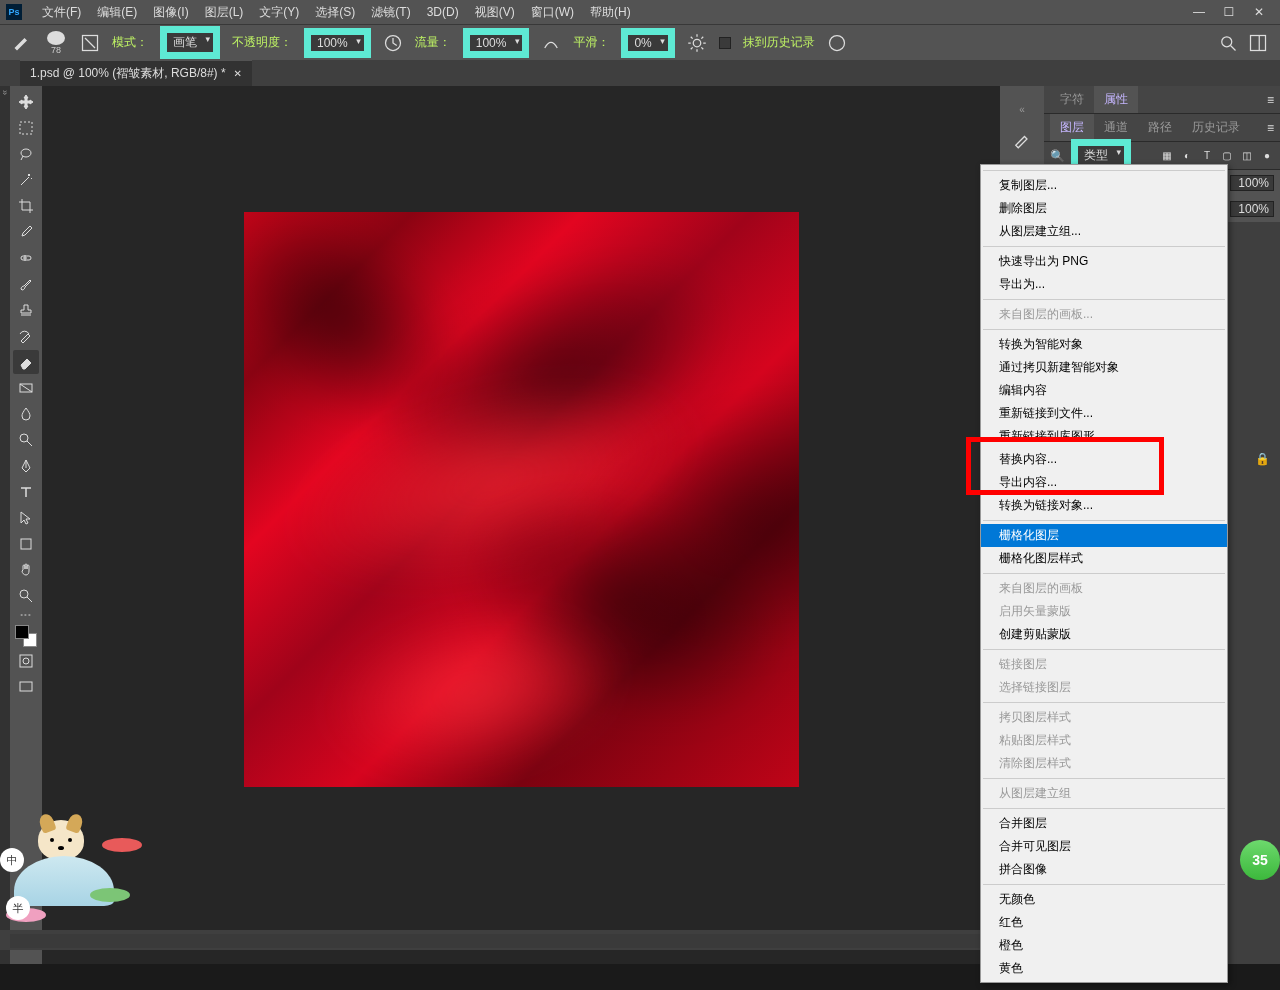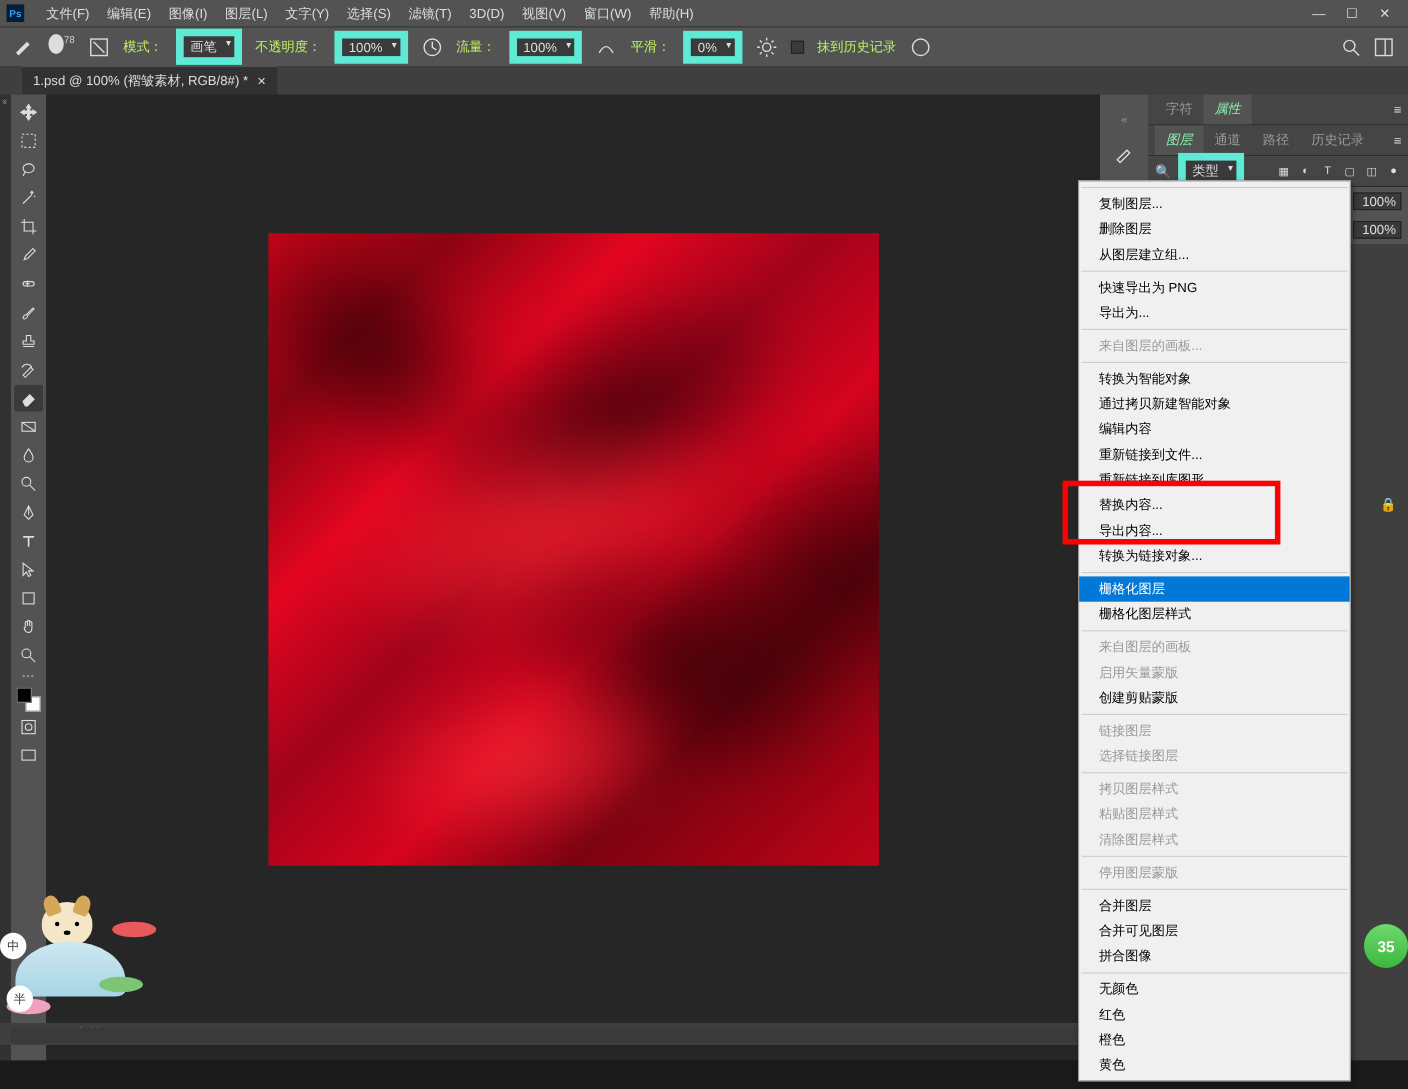--- a/index.html
+++ b/index.html
@@ -3,21 +3,21 @@
 <meta charset="utf-8">
 <style>
 * { margin: 0; padding: 0; box-sizing: border-box; font-family: "Microsoft YaHei", Arial, sans-serif; font-size: 12px; color: #ddd; user-select: none; }
 body { background: #323232; width: 1280px; height: 990px; overflow: hidden; position: relative; }
 .titlebar { height: 24px; background: #535353; display: flex; align-items: center; padding: 0 6px; }
 .ps-icon { width: 16px; height: 16px; background: #001e36; color: #31a8ff; display: flex; align-items: center; justify-content: center; font-size: 9px; font-weight: bold; margin-right: 12px; }
 .menu-item { padding: 0 8px; cursor: pointer; }
 .win-controls { margin-left: auto; display: flex; gap: 12px; padding-right: 6px; }
 .win-btn { width: 18px; height: 14px; display: flex; align-items: center; justify-content: center; cursor: pointer; }
 .optbar { height: 36px; background: #535353; border-top: 1px solid #383838; display: flex; align-items: center; padding: 0 12px; gap: 12px; }
-.brush-preview { width: 24px; height: 24px; position: relative; display: flex; align-items: flex-start; }
+.brush-preview { width: 24px; height: 24px; position: relative; display: flex; flex-direction: column; align-items: center; }
 .brush-circle { width: 18px; height: 18px; background: #ddd; border-radius: 50%; }
 .brush-size { font-size: 9px; color: #ccc; }
 .opt-label { color: #bef264; }
 .opt-select { background: #3a3a3a; border: 7px solid #5eead4; padding: 1px 16px 1px 6px; color: #ddd; position: relative; }
 .opt-select::after { content: "▾"; position: absolute; right: 3px; font-size: 9px; }
 .opt-check { width: 12px; height: 12px; border: 1px solid #222; background: #3a3a3a; }
 .opt-icon { width: 20px; height: 20px; display: flex; align-items: center; justify-content: center; }
 .tab-bar { height: 26px; background: #3f3f3f; display: flex; align-items: flex-end; padding-left: 20px; }
 .doc-tab { background: #323232; padding: 4px 10px; border-top: 1px solid #535353; display: flex; align-items: center; gap: 8px; color: #bbb; }
 .tab-close { font-size: 10px; cursor: pointer; }
@@ -38,21 +38,21 @@
 .f1 { width: 380px; height: 200px; background: radial-gradient(ellipse, rgba(0,0,0,0.5), transparent 70%); top: 60px; left: 120px; transform: rotate(-25deg); }
 .f2 { width: 420px; height: 180px; background: radial-gradient(ellipse, rgba(255,40,50,0.7), transparent 70%); top: 180px; left: 40px; transform: rotate(-15deg); }
 .f3 { width: 350px; height: 220px; background: radial-gradient(ellipse, rgba(0,0,0,0.55), transparent 70%); top: 280px; left: 200px; transform: rotate(20deg); }
 .f4 { width: 300px; height: 160px; background: radial-gradient(ellipse, rgba(255,50,60,0.6), transparent 70%); top: 400px; left: 80px; transform: rotate(-10deg); }
 .f5 { width: 280px; height: 180px; background: radial-gradient(ellipse, rgba(0,0,0,0.5), transparent 70%); top: 20px; left: -40px; transform: rotate(40deg); }
 .f6 { width: 260px; height: 380px; background: radial-gradient(ellipse, rgba(0,0,0,0.45), transparent 70%); top: 120px; left: 380px; transform: rotate(75deg); }
 .right-gutter { width: 44px; background: #535353; display: flex; flex-direction: column; align-items: center; padding-top: 18px; gap: 14px; }
 .right-panel { width: 236px; background: #535353; display: flex; flex-direction: column; }
 .panel-tabs { height: 28px; background: #454545; display: flex; align-items: center; padding: 0 6px; border-bottom: 1px solid #2a2a2a; }
 .panel-tab { padding: 5px 10px; color: #999; cursor: pointer; }
-.panel-tab.active { background: #535353; color: #86efac; font-style: italic; }
+.panel-tab.active { background: #535353; color: #c4b5fd; }
 .panel-menu { margin-left: auto; cursor: pointer; }
 .layers-filter { height: 28px; background: #454545; display: flex; align-items: center; padding: 0 6px; gap: 6px; border-bottom: 1px solid #2a2a2a; }
 .filter-icons { margin-left: auto; display: flex; gap: 6px; }
 .filter-icons span { width: 14px; height: 14px; display: inline-flex; align-items: center; justify-content: center; font-size: 10px; }
 .layers-opacity { height: 26px; display: flex; align-items: center; justify-content: flex-end; padding: 0 6px; gap: 4px; }
 .opacity-input { background: #3a3a3a; border: 1px solid #222; padding: 0 4px; width: 44px; text-align: right; }
 .layers-body { flex: 1; background: #3f3f3f; position: relative; }
 .lock-bar { position: absolute; right: 10px; top: 230px; color: #aaa; }
 .status-bar { height: 20px; background: #3f3f3f; display: flex; align-items: center; padding: 0 18px; gap: 20px; color: #bbb; position: absolute; bottom: 40px; left: 0; right: 252px; }
 .context-menu { position: absolute; left: 980px; top: 164px; width: 248px; background: #f0f0f0; border: 1px solid #999; box-shadow: 2px 2px 6px rgba(0,0,0,0.4); z-index: 100; padding: 2px 0; }
@@ -395,21 +395,21 @@
   <div class="ctx-item disabled">启用矢量蒙版</div>
   <div class="ctx-item">创建剪贴蒙版</div>
   <div class="ctx-sep"></div>
   <div class="ctx-item disabled">链接图层</div>
   <div class="ctx-item disabled">选择链接图层</div>
   <div class="ctx-sep"></div>
   <div class="ctx-item disabled">拷贝图层样式</div>
   <div class="ctx-item disabled">粘贴图层样式</div>
   <div class="ctx-item disabled">清除图层样式</div>
   <div class="ctx-sep"></div>
-  <div class="ctx-item disabled">停用图层蒙版</div>
+  <div class="ctx-item disabled">从图层建立组</div>
   <div class="ctx-sep"></div>
   <div class="ctx-item">合并图层</div>
   <div class="ctx-item">合并可见图层</div>
   <div class="ctx-item">拼合图像</div>
   <div class="ctx-sep"></div>
   <div class="ctx-item">无颜色</div>
   <div class="ctx-item">红色</div>
   <div class="ctx-item">橙色</div>
   <div class="ctx-item">黄色</div>
 

